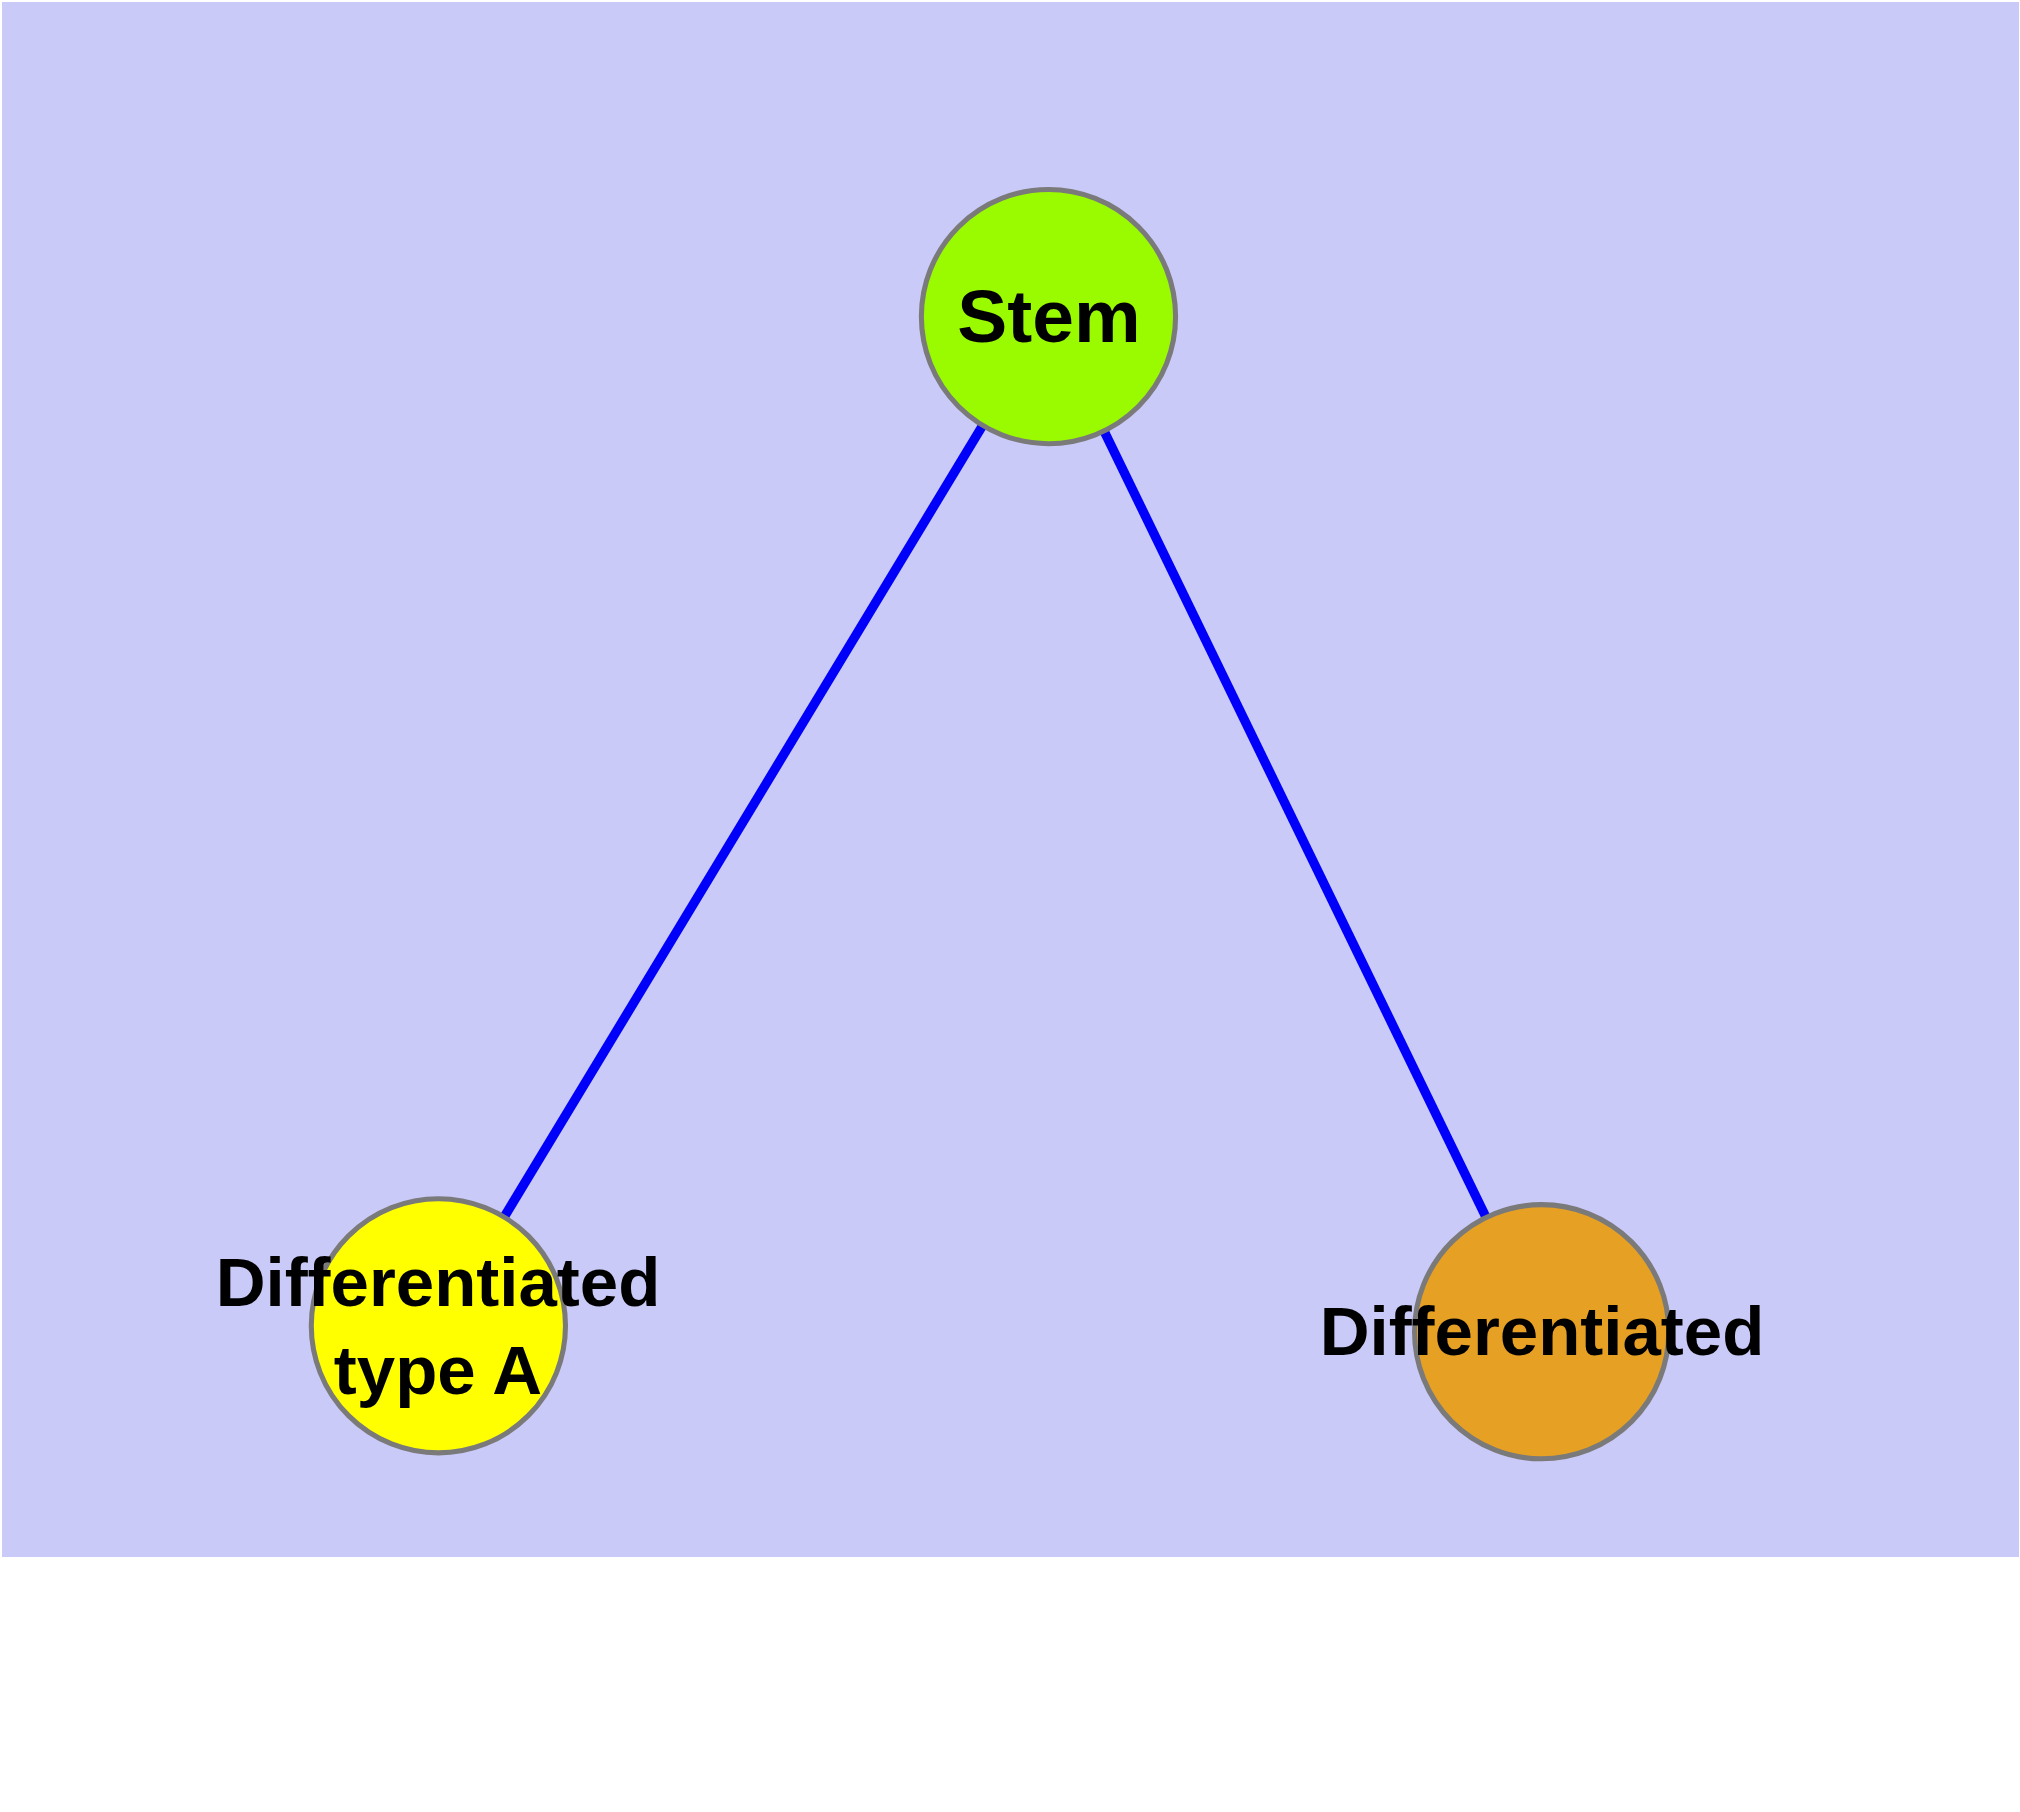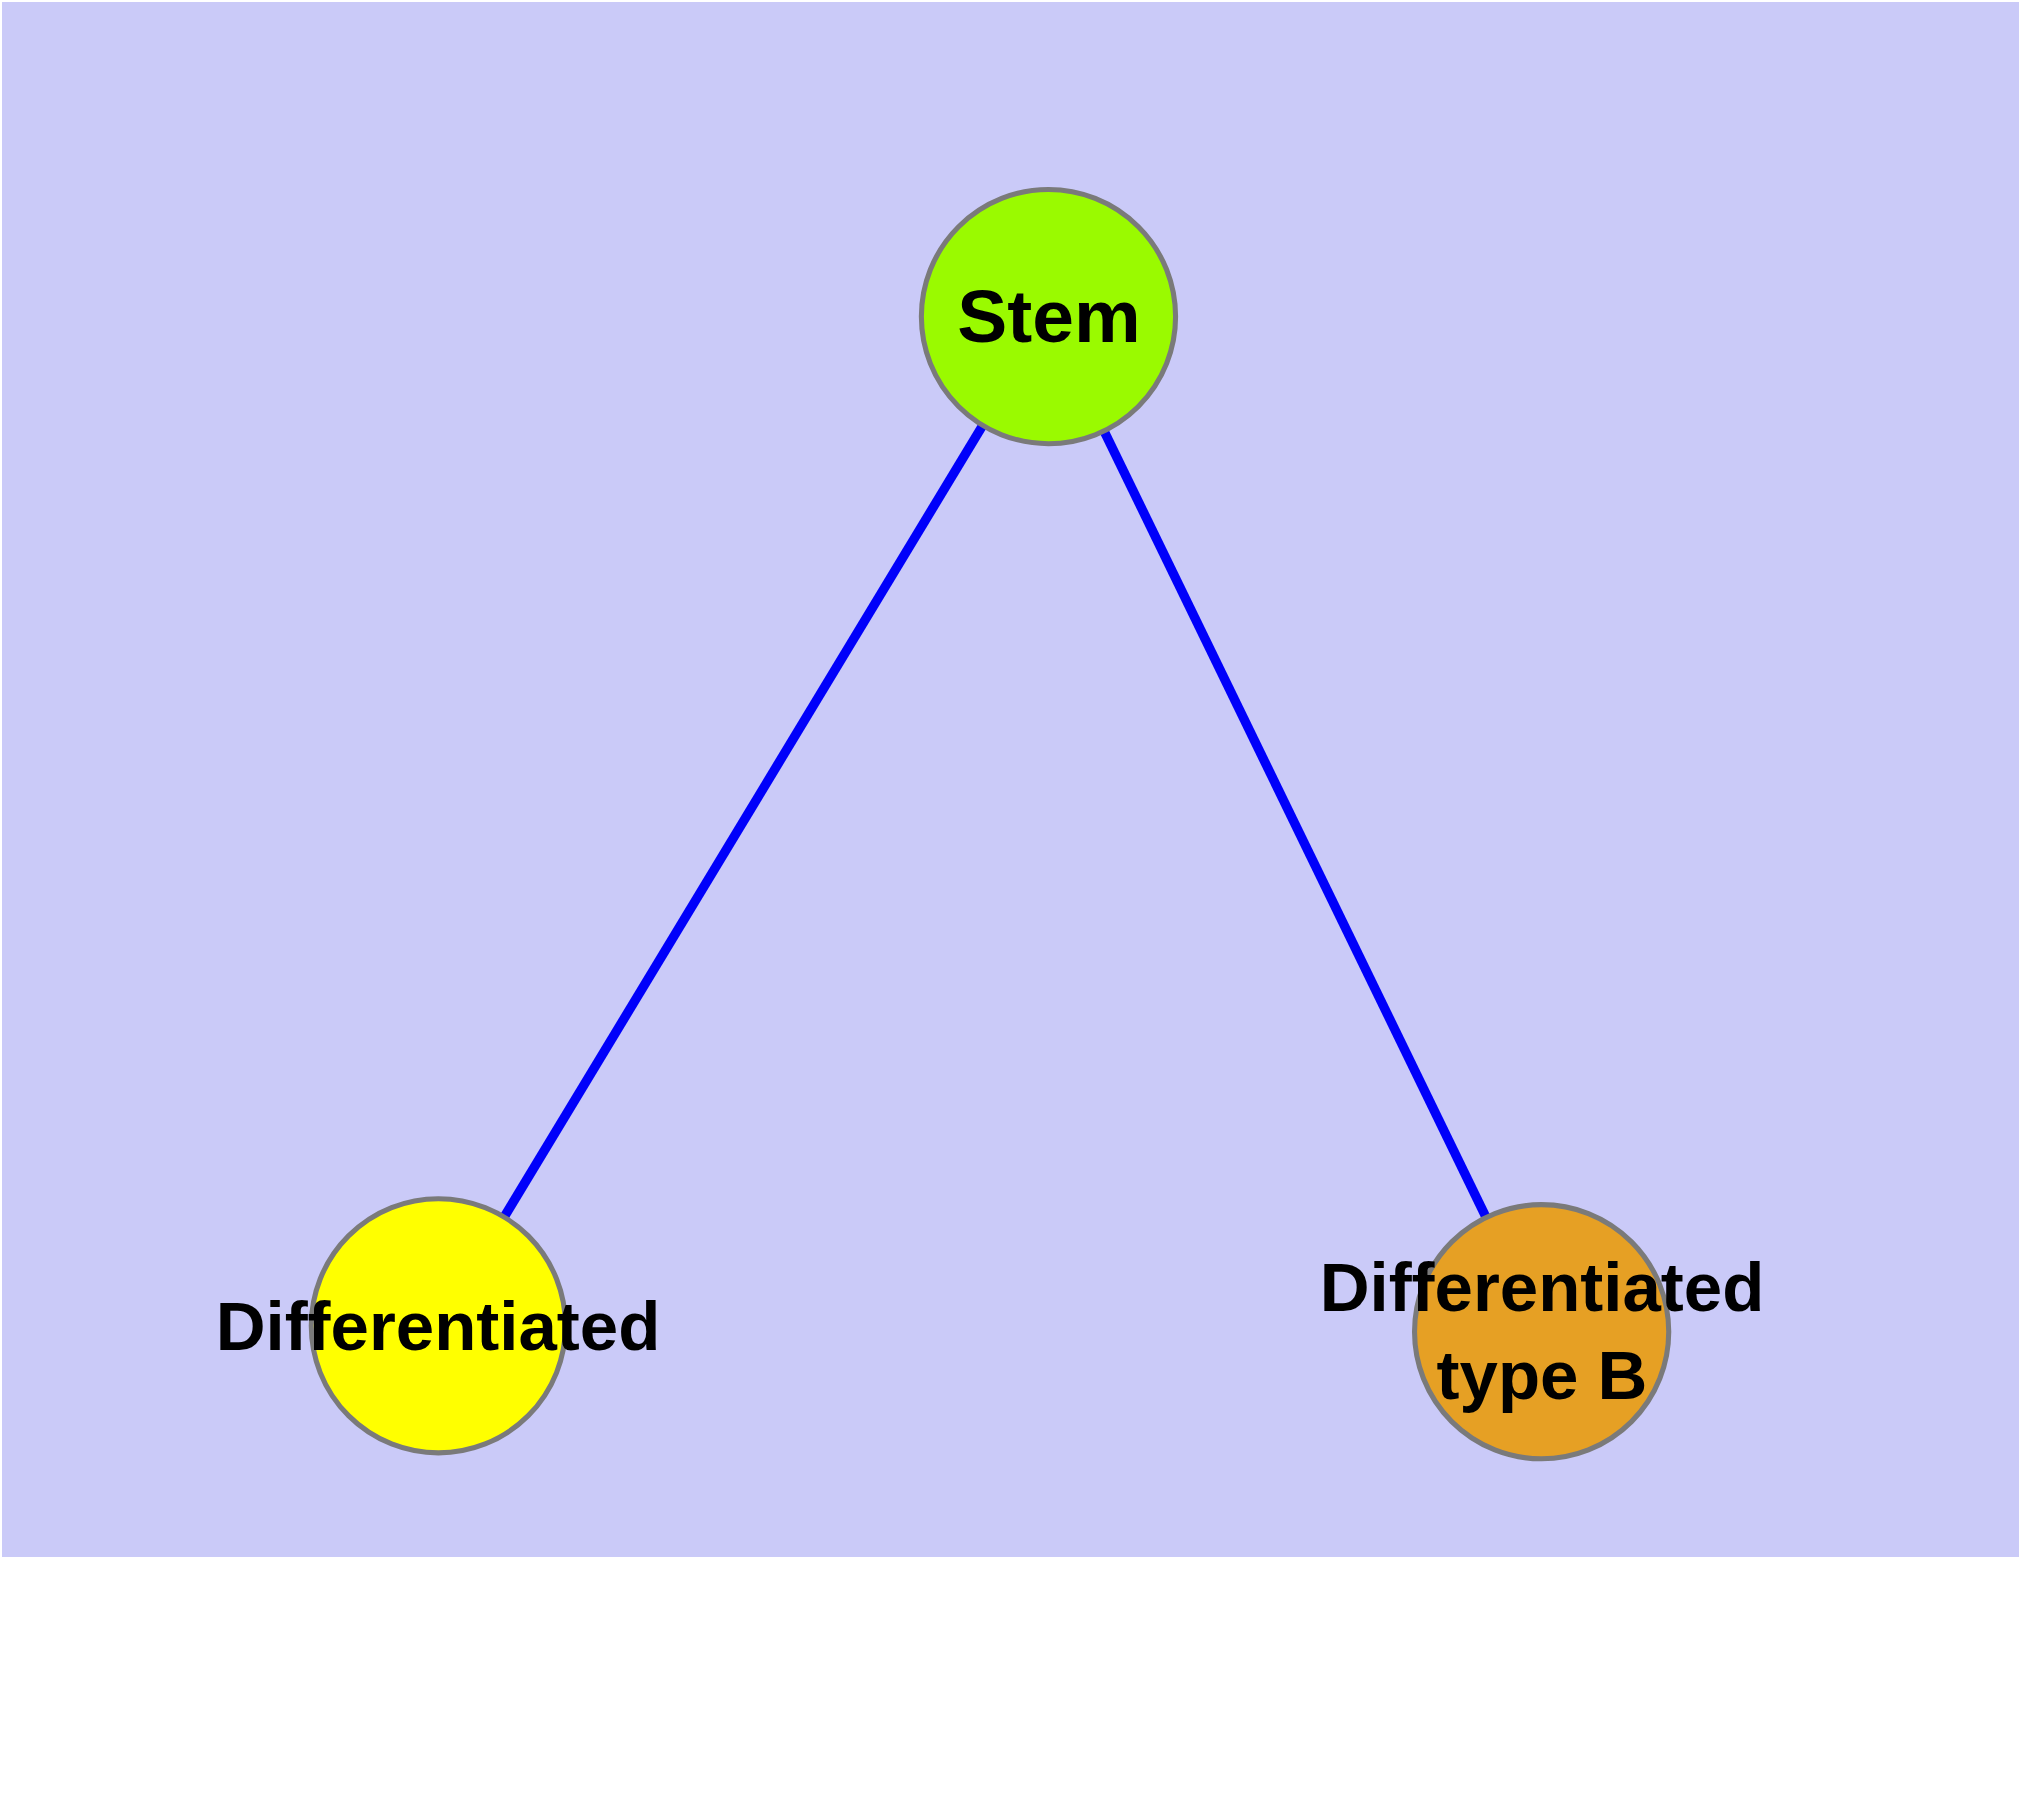--- a/index.html
+++ b/index.html
@@ -69,22 +69,22 @@
       <circle class="node-circle" cx="515" cy="1562" r="150" fill="#ffff00" stroke="#7a7a7a"></circle>
       <circle class="node-circle" cx="1817" cy="1569" r="150" fill="#e6a024" stroke="#7a7a7a"></circle>
     </svg>
 
     <div class="node-label single" style="left:1047px; top:314px;">
       <span class="line">Stem</span>
     </div>
 
     <div class="node-label" style="left:436px; top:1325px;">
       <span class="line">Differentiated</span>
+      <span class="line">type A</span>
     </div>
 
     <div class="node-label" style="left:1540px; top:1330px;">
       <span class="line">Differentiated</span>
-      <span class="line">type B</span>
     </div>
 
   </div>
 </div>
 
 
 </body></html>

